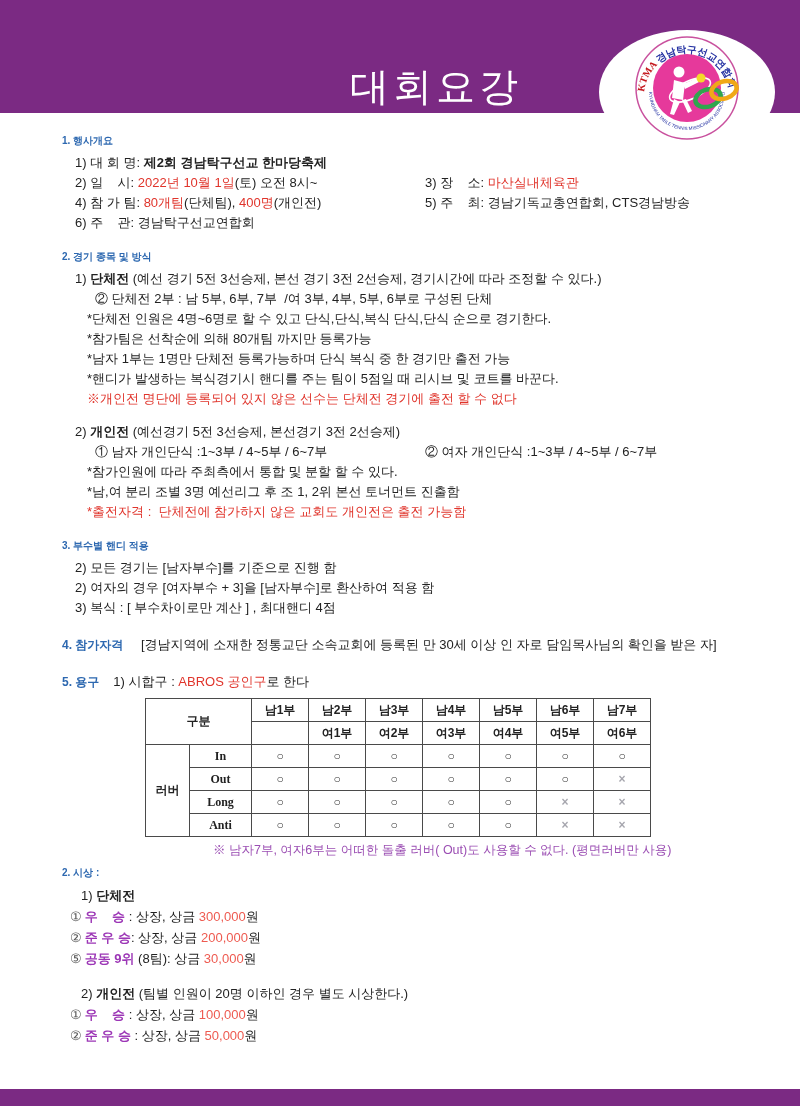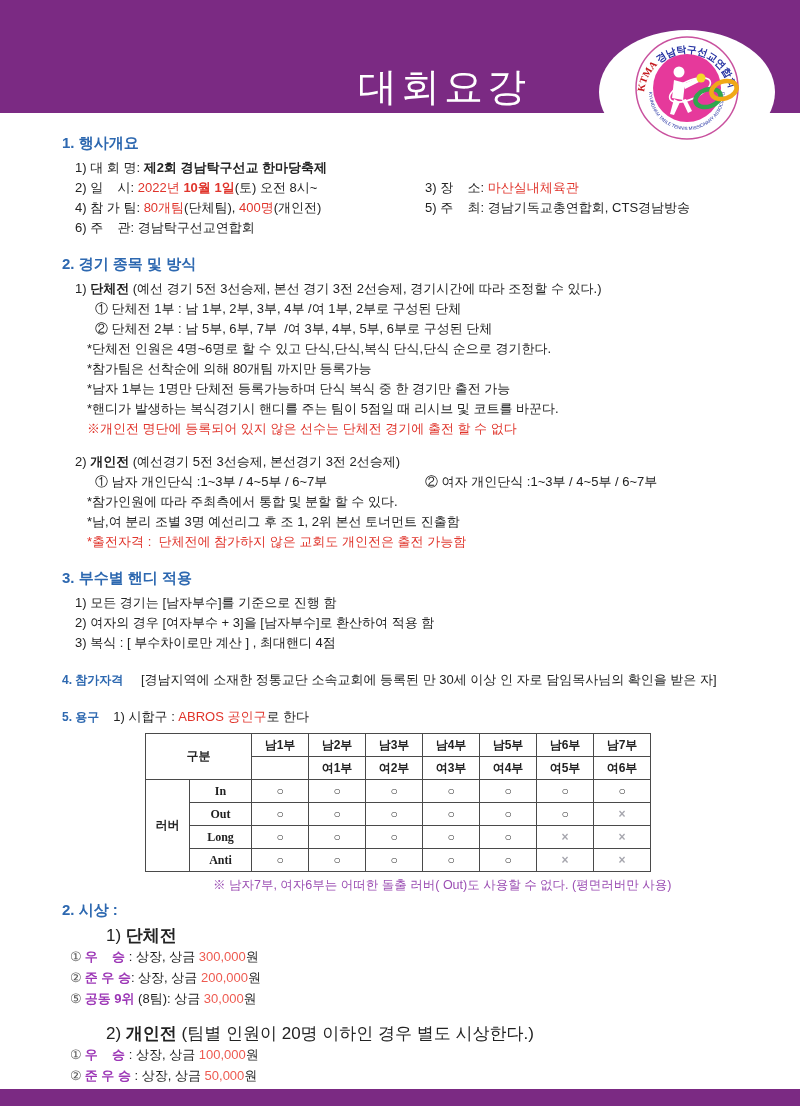--- a/index.html
+++ b/index.html
@@ -1,53 +1,53 @@
 <!DOCTYPE html>
 <html><head>
 <meta charset="utf-8">
 <style>
   html,body{margin:0;padding:0;background:#fff;}
   .page{position:relative;width:800px;height:1106px;background:#fff;overflow:hidden;
         font-family:"Liberation Sans",sans-serif;color:#222;}
   
   .top-bar{position:absolute;top:0;left:0;width:800px;height:113px;background:#7B2A83;}
-  .page-title{position:absolute;left:358px;top:60px;font-family:"Liberation Serif",serif;
+  .page-title{position:absolute;left:350px;top:60px;font-family:"Liberation Serif",serif;
         font-size:39px;color:#fff;letter-spacing:4px;font-weight:normal;}
   .logo-svg{position:absolute;left:596px;top:26px;}
   
   .footer-bar{position:absolute;bottom:0;left:0;width:800px;height:17px;background:#7B2A83;}
   
   main{position:absolute;top:113px;left:0;width:800px;padding-top:21px;}
   main span, main div{white-space:pre-wrap;}
   .sec{margin-bottom:17px;}
-  .h{color:#2D68B0;font-weight:bold;font-size:15px;margin:0 0 5px 62px;}
+  .h{color:#2D68B0;font-weight:bold;font-size:10px;margin:0 0 5px 62px;}
   .h-inline{color:#2D68B0;font-weight:bold;font-size:12px;margin-right:14px;}
   .ln{font-size:13px;line-height:20px;}
   .i1{margin-left:75px;}
   .i2{margin-left:95px;}
   .istar{margin-left:87px;}
   .frow{display:flex;}
   .fl{width:350px;}
   .bold{font-weight:bold;}
   .red{color:#E0342B;}
-  .redb{color:#E0342B;font-weight:bold;}
+  .redb{color:#E0342B;font-weight:normal;}
   .pnote{color:#9B4EB3;font-size:12.5px;line-height:18px;margin-left:213px;}
   
   table.rubber{border-collapse:collapse;margin:6px 0 4px 145px;font-size:12px;table-layout:fixed;font-weight:bold;}
   table.rubber td{border:1px solid #4a4a4a;text-align:center;height:22px;padding:0;}
   td.serif{font-family:"Liberation Serif",serif;}
   td.mark{color:#333;font-size:12px;}
   td.mark.xmark{color:#A6A6AE;}
   
   .arow{display:flex;margin-left:70px;font-size:13px;line-height:21px;flex-direction:column;}
   .award:first-child{width:285px;}
   .anum{color:#555;margin-right:3px;}
   .atitle{color:#9C36B6;font-weight:bold;}
   .amt{color:#EE5A50;}
-  .sub{margin-left:106px;font-size:17px;line-height:21px;}
+  .sub{margin-left:81px;font-size:13px;line-height:21px;}
 </style>
 </head>
 <body>
 
 <div class="page">
 
   <div class="top-bar"></div>
   <div class="page-title">대회요강</div>
 
   <svg class="logo-svg" width="182" height="128" viewBox="0 0 182 128">
@@ -87,38 +87,37 @@
       <div class="ln i1 frow">
         <span class="fl"><span>4) 참 가 팀: </span><span class="red">80개팀</span><span>(단체팀), </span><span class="red">400명</span><span>(개인전)</span></span>
         <span><span>5) 주    최: </span><span>경남기독교총연합회, CTS경남방송</span></span>
       </div>
       <div class="ln i1"><span>6) 주    관: </span><span>경남탁구선교연합회</span></div>
     </section>
 
     <section class="sec">
       <div class="h">2. 경기 종목 및 방식</div>
       <div class="ln i1"><span>1) </span><span class="bold">단체전</span><span> (예선 경기 5전 3선승제, 본선 경기 3전 2선승제, 경기시간에 따라 조정할 수 있다.)</span></div>
-      <div class="ln i2">① 단체전 1부 : 남 1부, 2부, 3부, 4부 /여 1부, 2부로 구성된 단체</div>
       <div class="ln i2">② 단체전 2부 : 남 5부, 6부, 7부  /여 3부, 4부, 5부, 6부로 구성된 단체</div>
       <div class="ln istar">*단체전 인원은 4명~6명로 할 수 있고 단식,단식,복식 단식,단식 순으로 경기한다.</div>
       <div class="ln istar">*참가팀은 선착순에 의해 80개팀 까지만 등록가능</div>
       <div class="ln istar">*남자 1부는 1명만 단체전 등록가능하며 단식 복식 중 한 경기만 출전 가능</div>
       <div class="ln istar">*핸디가 발생하는 복식경기시 핸디를 주는 팀이 5점일 때 리시브 및 코트를 바꾼다.</div>
       <div class="ln istar red">※개인전 명단에 등록되어 있지 않은 선수는 단체전 경기에 출전 할 수 없다</div>
       <div style="height:13px"></div>
       <div class="ln i1"><span>2) </span><span class="bold">개인전</span><span> (예선경기 5전 3선승제, 본선경기 3전 2선승제)</span></div>
       <div class="ln i2 frow"><span class="fl" style="width:330px">① 남자 개인단식 :1~3부 / 4~5부 / 6~7부</span><span>② 여자 개인단식 :1~3부 / 4~5부 / 6~7부</span></div>
       <div class="ln istar">*참가인원에 따라 주최측에서 통합 및 분할 할 수 있다.</div>
       <div class="ln istar">*남,여 분리 조별 3명 예선리그 후 조 1, 2위 본선 토너먼트 진출함</div>
       <div class="ln istar red">*출전자격 :  단체전에 참가하지 않은 교회도 개인전은 출전 가능함</div>
     </section>
 
     <section class="sec">
       <div class="h">3. 부수별 핸디 적용</div>
-      <div class="ln i1">1) 모든 경기는 [남자부수]를 기준으로 진행 함</div>
+      <div class="ln i1">2) 모든 경기는 [남자부수]를 기준으로 진행 함</div>
       <div class="ln i1">2) 여자의 경우 [여자부수 + 3]을 [남자부수]로 환산하여 적용 함</div>
       <div class="ln i1">3) 복식 : [ 부수차이로만 계산 ] , 최대핸디 4점</div>
     </section>
 
     <section class="sec">
       <div style="margin-left:62px" class="ln"><span class="h-inline">4. 참가자격</span><span> [경남지역에 소재한 정통교단 소속교회에 등록된 만 30세 이상 인 자로 담임목사님의 확인을 받은 자]</span></div>
     </section>
 
     <section class="sec">
       <div style="margin-left:62px" class="ln"><span class="h-inline">5. 용구</span><span>1) 시합구 : </span><span class="red">ABROS 공인구</span><span>로 한다</span></div>

